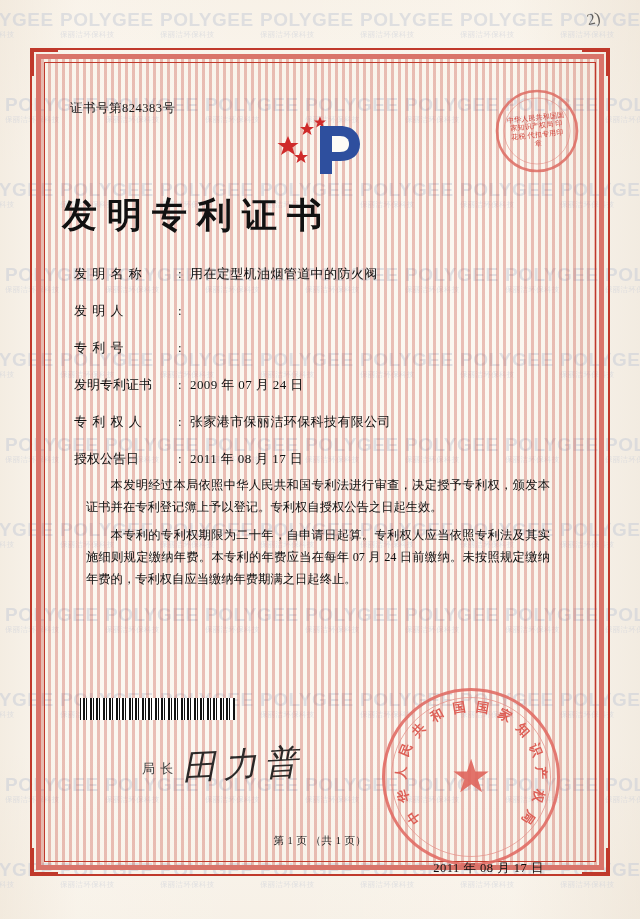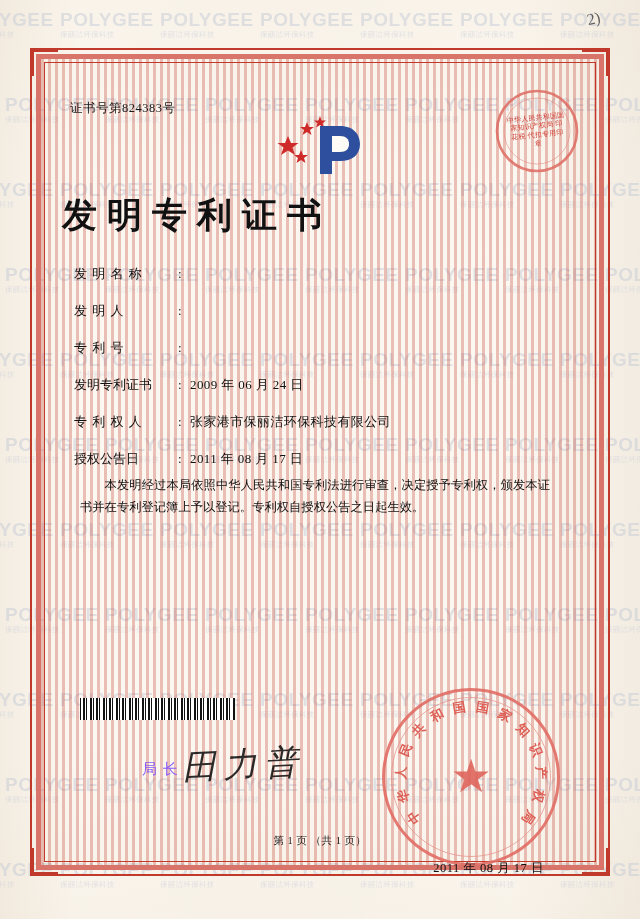--- a/index.html
+++ b/index.html
@@ -205,21 +205,21 @@
     position: absolute;
     left: 28px;
     top: 405px;
     width: 470px;
     font-size: 12.3px;
     line-height: 1.78;
     color: #111;
     text-align: justify;
   }
   .paragraphs p {
-    margin: 0 0 6px 0;
+    margin: 0 0 6px 6px;
     text-indent: 2em;
   }
 
   
   .barcode {
     position: absolute;
     left: 28px;
     top: 628px;
     width: 155px;
     height: 22px;
@@ -229,23 +229,23 @@
         #111 3px 5px, #fff 5px 6px,
         #111 6px 7px, #fff 7px 10px,
         #111 10px 12px, #fff 12px 13px);
   }
 
   
   .director-line {
     position: absolute;
     left: 90px;
     top: 690px;
-    font-size: 15px;
+    font-size: 13px;
     letter-spacing: 1px;
-    color: #8b5cf6;
+    color: #404040;
   }
   .signature {
     position: absolute;
     left: 130px;
     top: 672px;
     font-size: 34px;
     color: #111;
     font-family: "Liberation Serif", "DejaVu Serif", serif;
     font-style: italic;
     letter-spacing: 7px;
@@ -681,48 +681,50 @@
       </svg>
       <div class="seal-text">中华人民共和国国家知识产权局 印花税 代扣专用印章</div>
     </div>
 
     <div class="title">发明专利证书</div>
 
     <div class="fields">
       <div class="field-row">
         <div class="field-label">发 明 名 称</div>
         <div class="field-colon">:</div>
+        <div class="field-value">用在定型机油烟管道中的防火阀</div>
       </div>
       <div class="field-row">
         <div class="field-label">发 明 人</div>
         <div class="field-colon">:</div>
       </div>
       <div class="field-row">
         <div class="field-label">专 利 号</div>
         <div class="field-colon">:</div>
       </div>
       <div class="field-row">
         <div class="field-label wide">发明专利证书</div>
         <div class="field-colon">:</div>
-        <div class="field-value">2009 年 06 月 24 日</div>
+        <div class="field-value">2009 年 07 月 24 日</div>
       </div>
       <div class="field-row">
         <div class="field-label">专 利 权 人</div>
         <div class="field-colon">:</div>
         <div class="field-value">张家港市保丽洁环保科技有限公司</div>
       </div>
       <div class="field-row">
         <div class="field-label wide">授权公告日</div>
         <div class="field-colon">:</div>
         <div class="field-value">2011 年 08 月 17 日</div>
       </div>
     </div>
 
     <div class="paragraphs">
       <p>本发明经过本局依照中华人民共和国专利法进行审查，决定授予专利权，颁发本证书并在专利登记簿上予以登记。专利权自授权公告之日起生效。</p>
+      <p>本专利的专利权期限为二十年，自申请日起算。专利权人应当依照专利法及其实施细则规定缴纳年费。本专利的年费应当在每年 07 月 24 日前缴纳。未按照规定缴纳年费的，专利权自应当缴纳年费期满之日起终止。</p>
     </div>
 
     <div class="barcode"></div>
 
     <div class="director-line">局  长</div>
     <div class="signature">田力普</div>
 
     <div class="seal-main">
       <div class="ring"></div>
       <div class="ring2"></div>

